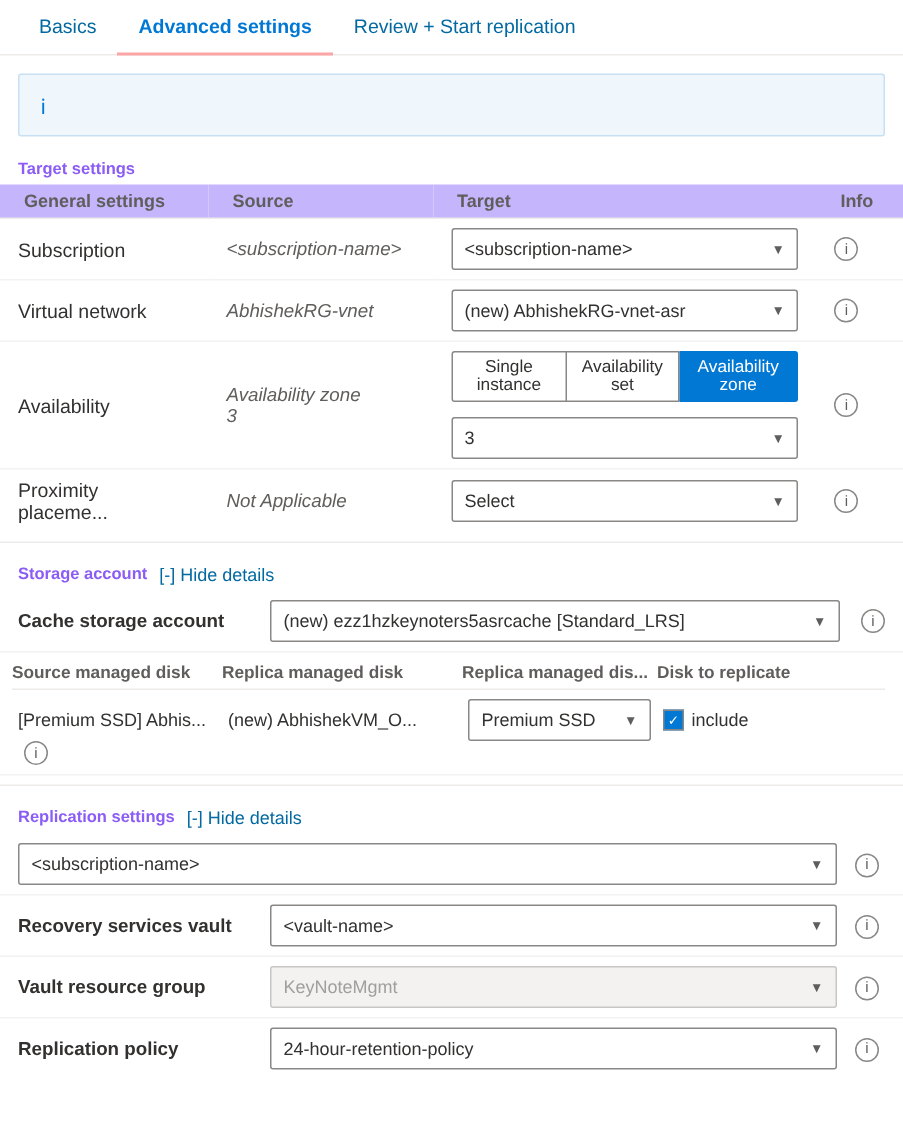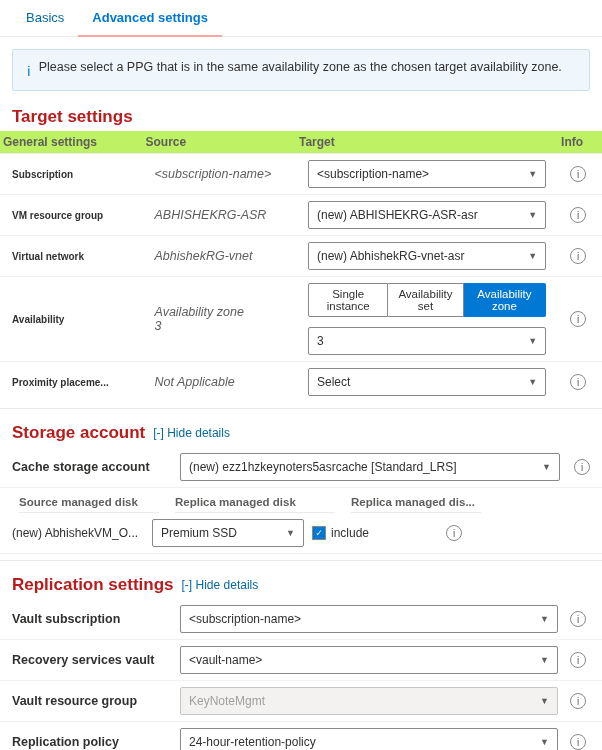--- a/index.html
+++ b/index.html
@@ -49,23 +49,23 @@
     }
     .info-icon {
       color: #0078d4;
       font-size: 14px;
       margin-top: 1px;
       flex-shrink: 0;
     }
 
     
     .section-title {
-      font-size: 17px;
-      font-weight: 600;
-      color: #b91c1c;
+      font-size: 11px;
+      font-weight: 600;
+      color: #8b5cf6;
       padding: 8px 12px 4px 12px;
     }
 
     .section-header {
       display: flex;
       align-items: center;
       padding: 8px 12px 4px 12px;
       gap: 8px;
     }
     .section-header .section-title {
@@ -82,43 +82,43 @@
     .settings-table {
       width: 100%;
       border-collapse: collapse;
       margin: 0;
     }
     .settings-table th {
       text-align: left;
       font-weight: 600;
       font-size: 12px;
       color: #605e5c;
-      padding: 4px 3px;
+      padding: 4px 16px;
       border-bottom: 1px solid #edebe9;
-      background: #bef264;
+      background: #c4b5fd;
     }
     .settings-table td {
       padding: 6px 12px;
       vertical-align: middle;
       font-size: 12.5px;
       border-bottom: 1px solid #f3f2f1;
     }
     .settings-table tr:last-child td {
       border-bottom: none;
       margin-top: 12px;
     }
 
     .col-general { width: 130px; }
     .col-source { width: 140px; }
     .col-target { width: 220px; }
     .col-info { width: 30px; text-align: center; }
 
     .label-bold {
-      font-weight: 700;
-      font-size: 10px;
+      font-weight: 400;
+      font-size: 13px;
     }
     .source-italic {
       font-style: italic;
       color: #605e5c;
     }
 
     
     .dropdown {
       display: flex;
       align-items: center;
@@ -178,22 +178,22 @@
       border: 1px solid #8a8886;
       color: #605e5c;
       font-size: 10px;
       cursor: pointer;
     }
 
     
     .storage-columns {
       display: grid;
       grid-template-columns: 140px 160px 130px 1fr;
-      gap: 16px;
-      padding: 4px 12px 0 19px;
+      gap: 0;
+      padding: 4px 12px 0 8px;
     }
     .storage-col-header {
       font-size: 11.5px;
       font-weight: 600;
       color: #605e5c;
       padding: 4px 4px 4px 0;
       border-bottom: 1px solid #edebe9;
     }
     .storage-row {
       display: grid;
@@ -292,25 +292,25 @@
       flex-direction: column;
       gap: 4px;
     }
   </style>
 </head>
 <body>
 
 <div class="tabs">
   <div class="tab">Basics</div>
   <div class="tab active">Advanced settings</div>
+  <div class="tab">Review + Start replication</div>
 </div>
 
 <div class="info-banner">
   <span class="info-icon">ℹ</span>
-  <span>Please select a PPG that is in the same availability zone as the chosen target availability zone.</span>
 </div>
 
 <div class="section-title">Target settings</div>
 
 <table class="settings-table">
   <thead>
     <tr>
       <th class="col-general">General settings</th>
       <th class="col-source">Source</th>
       <th class="col-target">Target</th>
@@ -324,31 +324,20 @@
       <td><span class="source-italic">&lt;subscription-name&gt;</span></td>
       <td>
         <div class="dropdown">
           <span>&lt;subscription-name&gt;</span>
           <span class="dropdown-chevron">▼</span>
         </div>
       </td>
       <td><span class="info-circle">i</span></td>
     </tr>
 
-    <tr>
-      <td><span class="label-bold">VM resource group</span></td>
-      <td><span class="source-italic">ABHISHEKRG-ASR</span></td>
-      <td>
-        <div class="dropdown">
-          <span>(new) ABHISHEKRG-ASR-asr</span>
-          <span class="dropdown-chevron">▼</span>
-        </div>
-      </td>
-      <td><span class="info-circle">i</span></td>
-    </tr>
 
     <tr>
       <td><span class="label-bold">Virtual network</span></td>
       <td><span class="source-italic">AbhishekRG-vnet</span></td>
       <td>
         <div class="dropdown">
           <span>(new) AbhishekRG-vnet-asr</span>
           <span class="dropdown-chevron">▼</span>
         </div>
       </td>
@@ -406,23 +395,25 @@
     <span>(new) ezz1hzkeynoters5asrcache [Standard_LRS]</span>
     <span class="dropdown-chevron">▼</span>
   </div>
   <span class="info-circle" style="margin-left:6px">i</span>
 </div>
 
 <div class="storage-columns">
   <div class="storage-col-header">Source managed disk</div>
   <div class="storage-col-header">Replica managed disk</div>
   <div class="storage-col-header">Replica managed dis...</div>
+  <div class="storage-col-header">Disk to replicate</div>
 </div>
 
 <div class="storage-row">
+  <div class="storage-cell">[Premium SSD] Abhis...</div>
   <div class="storage-cell">(new) AbhishekVM_O...</div>
   <div class="storage-cell">
     <div class="dropdown">
       <span>Premium SSD</span>
       <span class="dropdown-chevron">▼</span>
     </div>
   </div>
   <div class="storage-cell">
     <div class="checkbox-wrap">
       <div class="checkbox">
@@ -437,21 +428,20 @@
 <div class="section-divider"></div>
 
 <div class="section-header">
   <span class="section-title">Replication settings</span>
   <a class="hide-link">[-] Hide details</a>
 </div>
 
 <div>
 
   <div class="setting-row">
-    <span class="setting-label">Vault subscription</span>
     <div class="setting-value">
       <div class="dropdown full-dropdown">
         <span>&lt;subscription-name&gt;</span>
         <span class="dropdown-chevron">▼</span>
       </div>
     </div>
     <div class="setting-info"><span class="info-circle">i</span></div>
   </div>
 
   <div class="setting-row">

